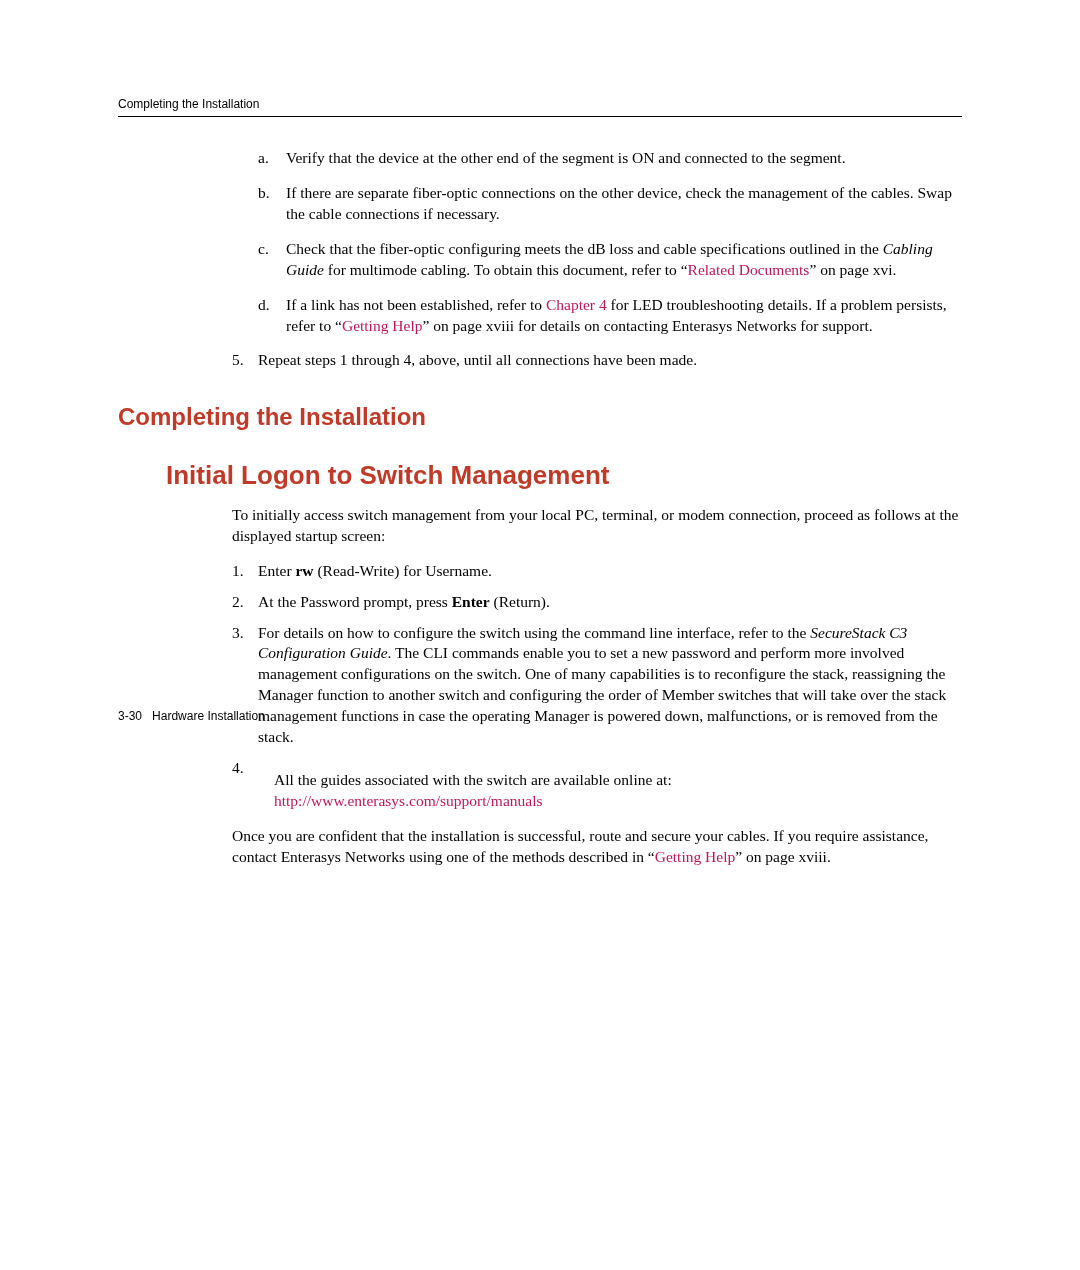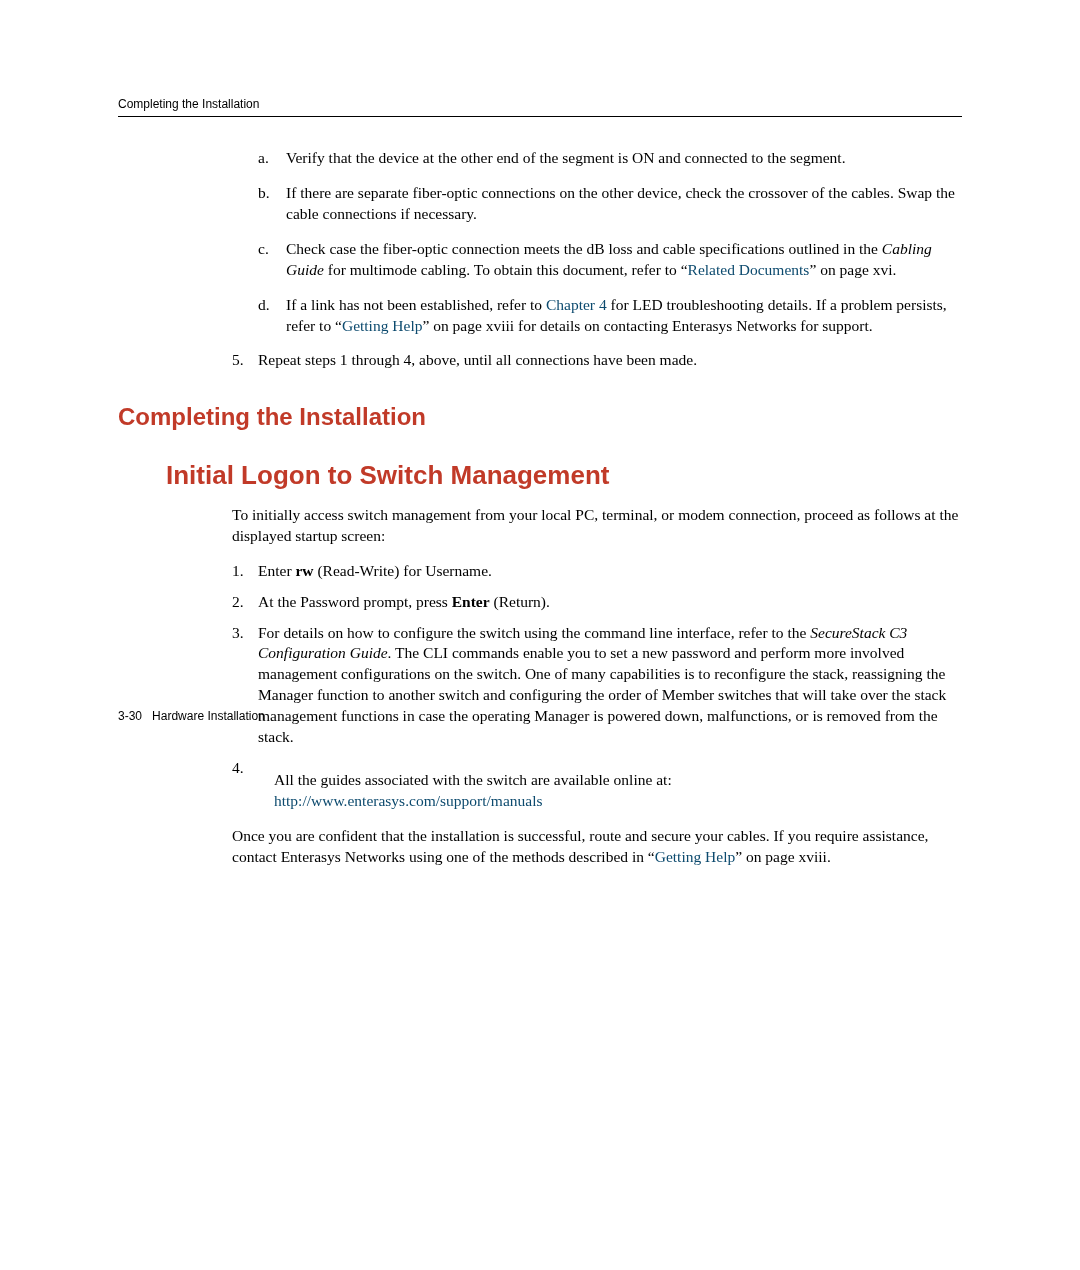--- a/index.html
+++ b/index.html
@@ -79,21 +79,21 @@
   .para {
     margin-left: 114px;
     margin-bottom: 12px;
   }
   .intro {
     margin-left: 114px;
     margin-bottom: 14px;
     margin-top: 6px;
   }
   .link {
-    color: #0c4a6e;
+    color: #be185d;
   }
   .italic {
     font-style: italic;
   }
   .bold {
     font-weight: bold;
   }
   .footer {
     position: absolute;
     bottom: 184px;
@@ -118,26 +118,26 @@
 
   <div class="content">
 
     <div class="sub-list">
       <div class="sub-item">
         <div class="letter">a.</div>
         <div class="text">Verify that the device at the other end of the segment is ON and connected to the segment.</div>
       </div>
       <div class="sub-item">
         <div class="letter">b.</div>
-        <div class="text">If there are separate fiber-optic connections on the other device, check the crossover of the cables. Swap the cable connections if necessary.</div>
+        <div class="text">If there are separate fiber-optic connections on the other device, check the management of the cables. Swap the cable connections if necessary.</div>
       </div>
       <div class="sub-item">
         <div class="letter">c.</div>
         <div class="text">
-          <span>Check case the fiber-optic connection meets the dB loss and cable specifications outlined in the </span><span class="italic">Cabling Guide</span><span> for multimode cabling. To obtain this document, refer to “</span><span class="link">Related Documents</span><span>”  on page xvi.</span>
+          <span>Check that the fiber-optic configuring meets the dB loss and cable specifications outlined in the </span><span class="italic">Cabling Guide</span><span> for multimode cabling. To obtain this document, refer to “</span><span class="link">Related Documents</span><span>”  on page xvi.</span>
         </div>
       </div>
       <div class="sub-item">
         <div class="letter">d.</div>
         <div class="text">
           <span>If a link has not been established, refer to </span><span class="link">Chapter 4</span><span> for LED troubleshooting details. If a problem persists, refer to “</span><span class="link">Getting Help</span><span>”  on page xviii for details on contacting Enterasys Networks for support.</span>
         </div>
       </div>
     </div>
 

